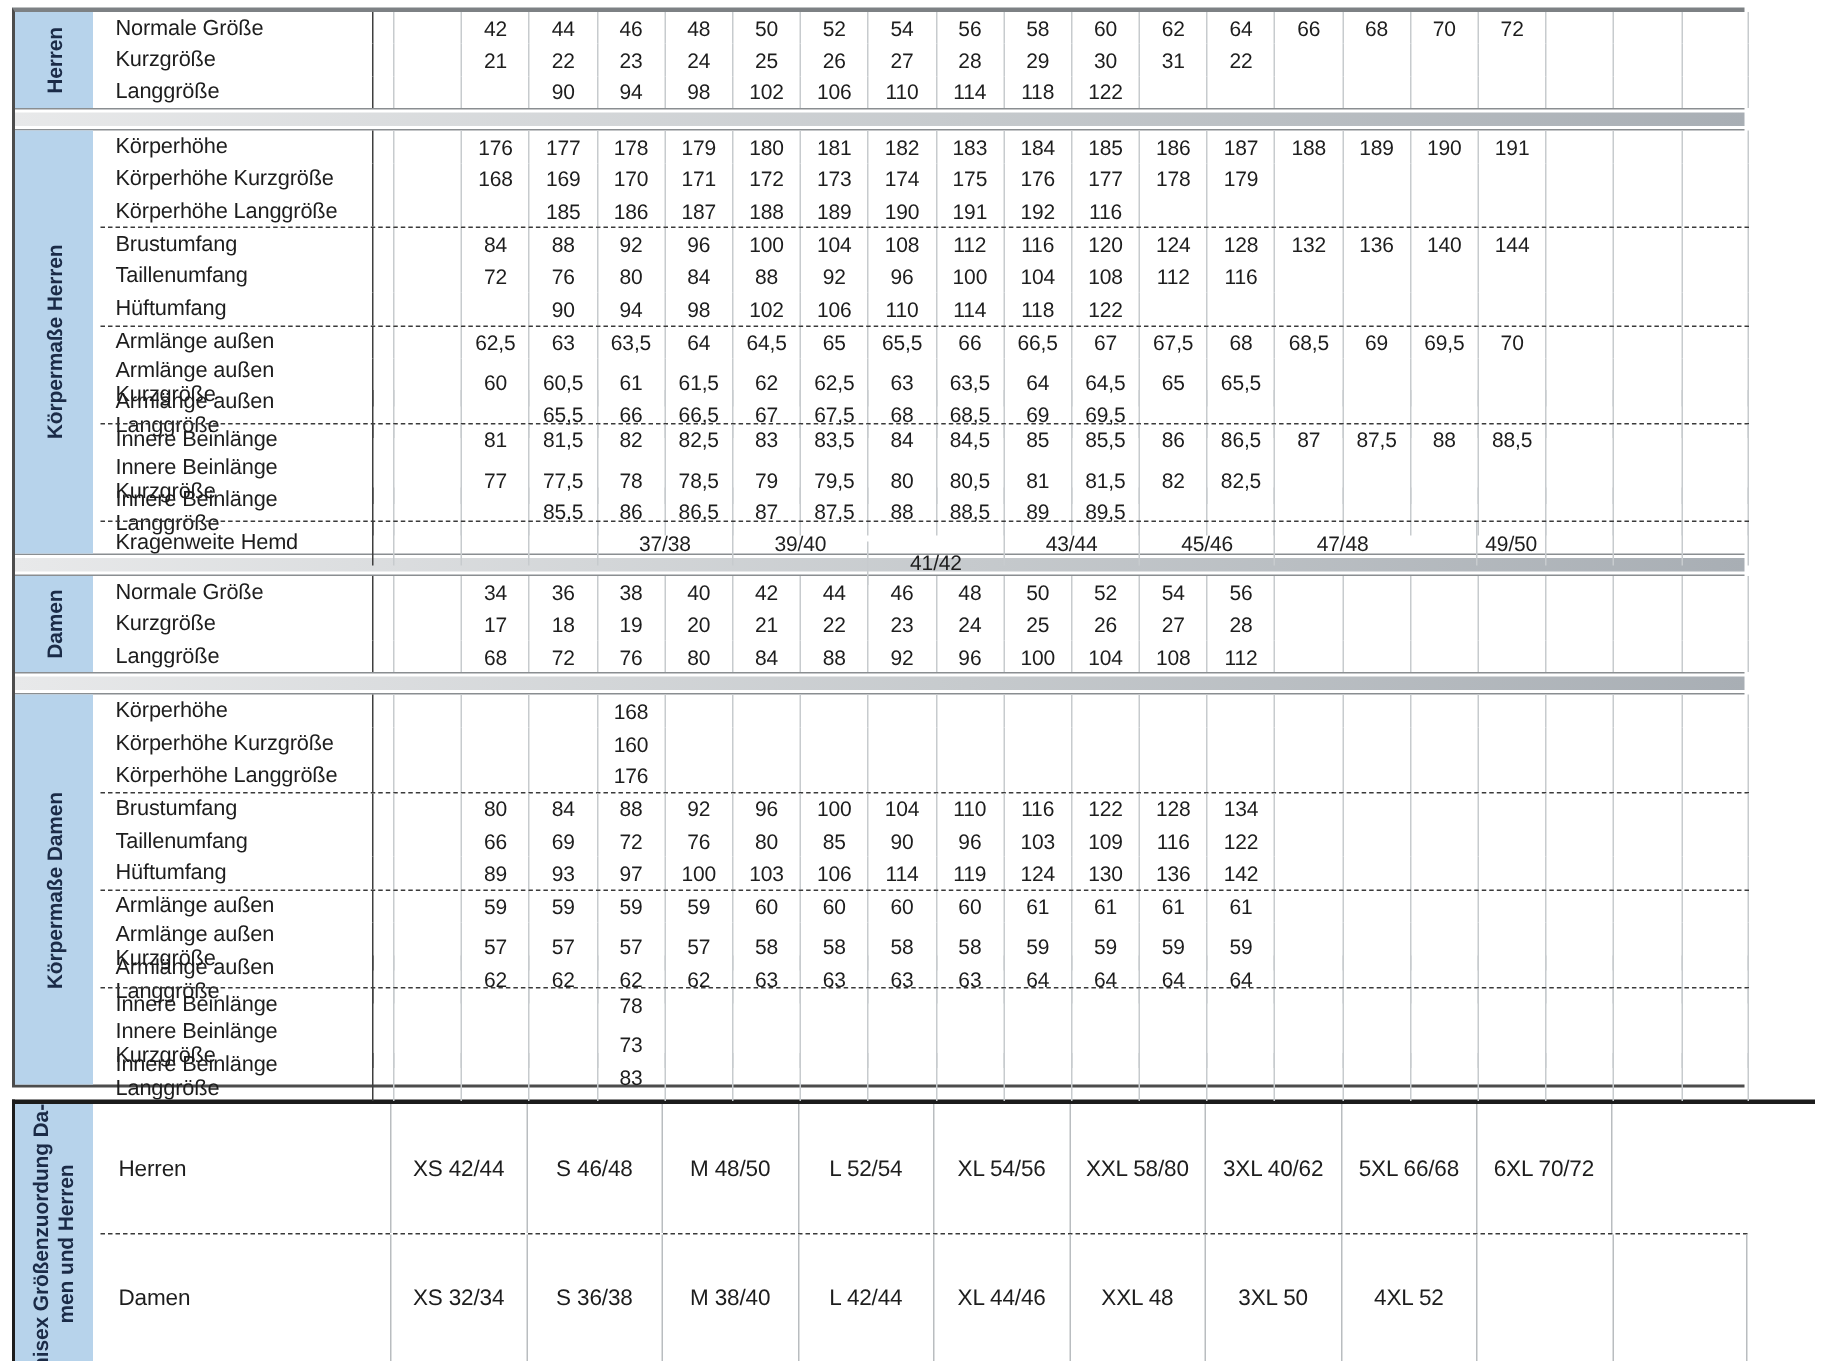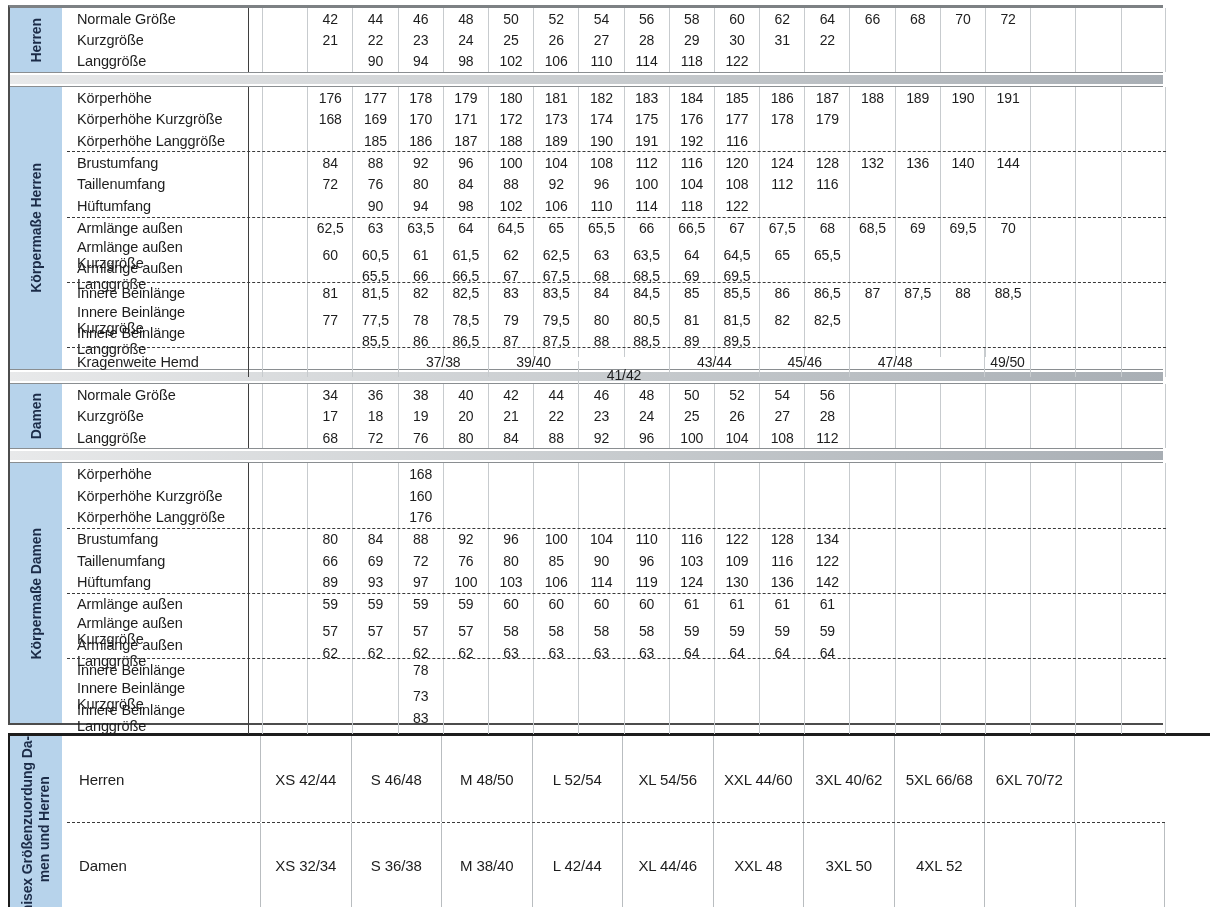--- a/index.html
+++ b/index.html
@@ -846,21 +846,21 @@
 men und Herren</div>
         </div>
         <div class="uni-rows">
           <div class="uni-row">
             <div class="uni-cell uni-lbl">Herren</div>
             <div class="uni-cell uni-val">XS 42/44</div>
             <div class="uni-cell uni-val">S 46/48</div>
             <div class="uni-cell uni-val">M 48/50</div>
             <div class="uni-cell uni-val">L 52/54</div>
             <div class="uni-cell uni-val">XL 54/56</div>
-            <div class="uni-cell uni-val">XXL 44/60</div>
+            <div class="uni-cell uni-val">XXL 58/80</div>
             <div class="uni-cell uni-val">3XL 40/62</div>
             <div class="uni-cell uni-val">5XL 66/68</div>
             <div class="uni-cell uni-val">6XL 70/72</div>
           </div>
           <div class="uni-row">
             <div class="uni-cell uni-lbl">Damen</div>
             <div class="uni-cell uni-val">XS 32/34</div>
             <div class="uni-cell uni-val">S 36/38</div>
             <div class="uni-cell uni-val">M 38/40</div>
             <div class="uni-cell uni-val">L 42/44</div>

